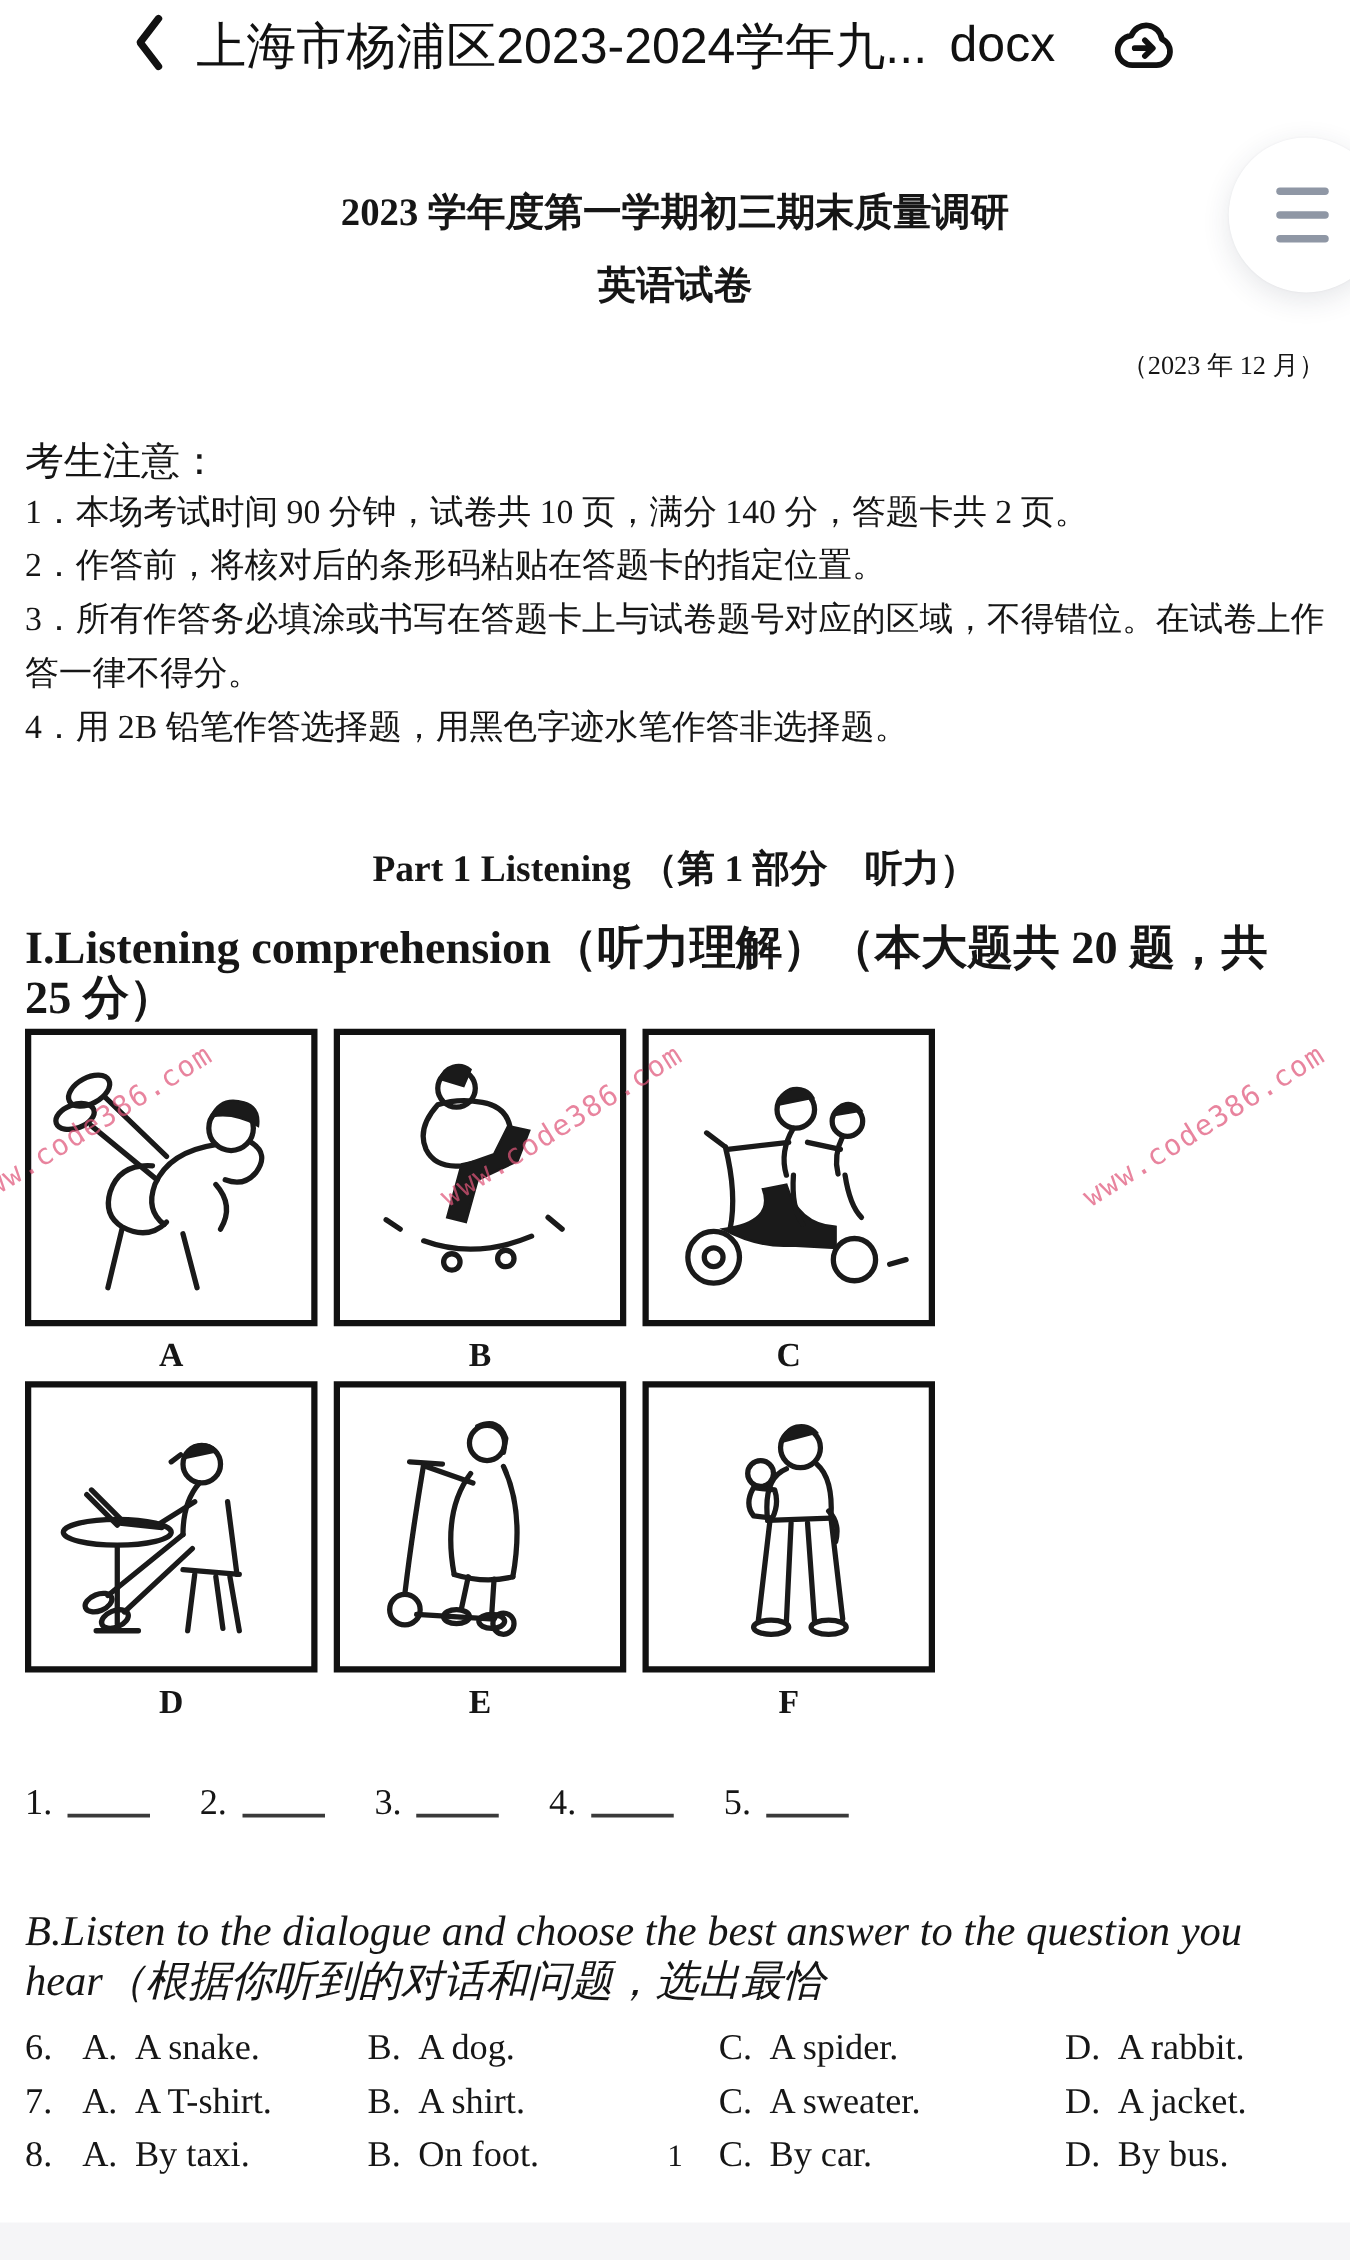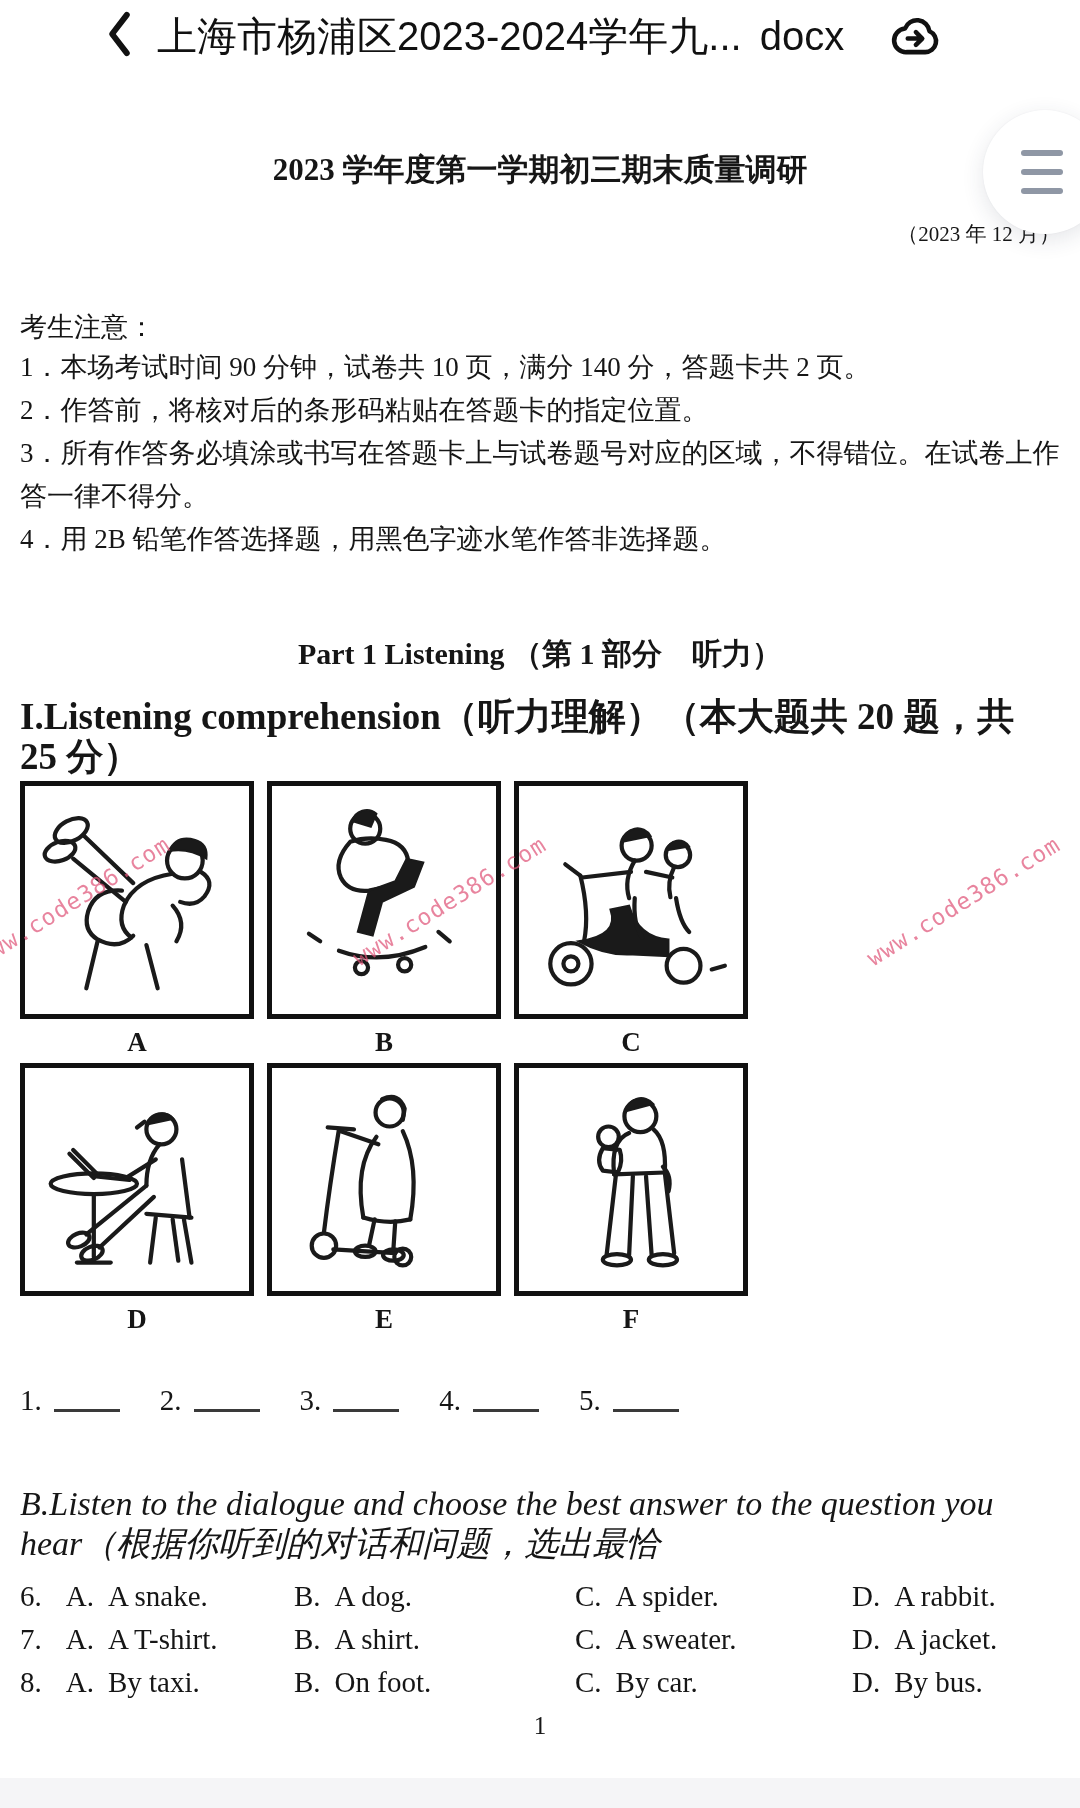--- a/index.html
+++ b/index.html
@@ -40,21 +40,21 @@
     gap:13px; padding-left:38px;
     cursor:pointer; z-index:30;
   }
   .fab .bar { width:42px; height:6px; border-radius:3px; background:#8f97a5; }
 
   
   .doc { padding:0 20px; }
   .doc-title  { margin-top:78px; text-align:center; font-weight:bold; font-size:31px; line-height:40px; }
   .doc-sub    { margin-top:18px; text-align:center; font-weight:bold; font-size:31px; line-height:40px; }
   .date-line  { margin-top:26px; text-align:right; font-size:21px; line-height:36px; }
-  .notice-head{ margin-top:56px; font-size:27px; line-height:38px; }
+  .notice-head{ margin-top:40px; font-size:31px; line-height:38px; }
   .notice-item{ font-size:27px; line-height:43px; }
   .part1      { margin-top:72px; text-align:center; font-weight:bold; font-size:30px; line-height:42px; }
   .sec1       { margin-top:22px; font-weight:bold; font-size:37px; line-height:40px; }
   .secA       { margin-top:8px; font-style:italic; font-size:27px; line-height:38px; }
 
   .pics { margin-top:4px; display:flex; gap:13px; }
   .pic-box {
     width:234px; height:238px; border:5px solid #111;
     background:#fff; display:flex; align-items:center; justify-content:center;
   }
@@ -121,20 +121,21 @@
 
 <div class="fab">
   <span class="bar"></span>
   <span class="bar"></span>
   <span class="bar"></span>
 </div>
 
 <div class="doc">
 
   <div class="doc-title">2023 学年度第一学期初三期末质量调研</div>
+  <div class="doc-sub">英语试卷</div>
   <div class="date-line">（2023 年 12 月）</div>
 
   <div class="notice-head">考生注意：</div>
   <div class="notice-item">1．本场考试时间 90 分钟，试卷共 10 页，满分 140 分，答题卡共 2 页。</div>
   <div class="notice-item">2．作答前，将核对后的条形码粘贴在答题卡的指定位置。</div>
   <div class="notice-item">3．所有作答务必填涂或书写在答题卡上与试卷题号对应的区域，不得错位。在试卷上作答一律不得分。</div>
   <div class="notice-item">4．用 2B 铅笔作答选择题，用黑色字迹水笔作答非选择题。</div>
 
   <div class="part1">Part 1 Listening （第 1 部分　听力）</div>
   <div class="sec1">I.Listening comprehension（听力理解）（本大题共 20 题，共 25 分）</div>

